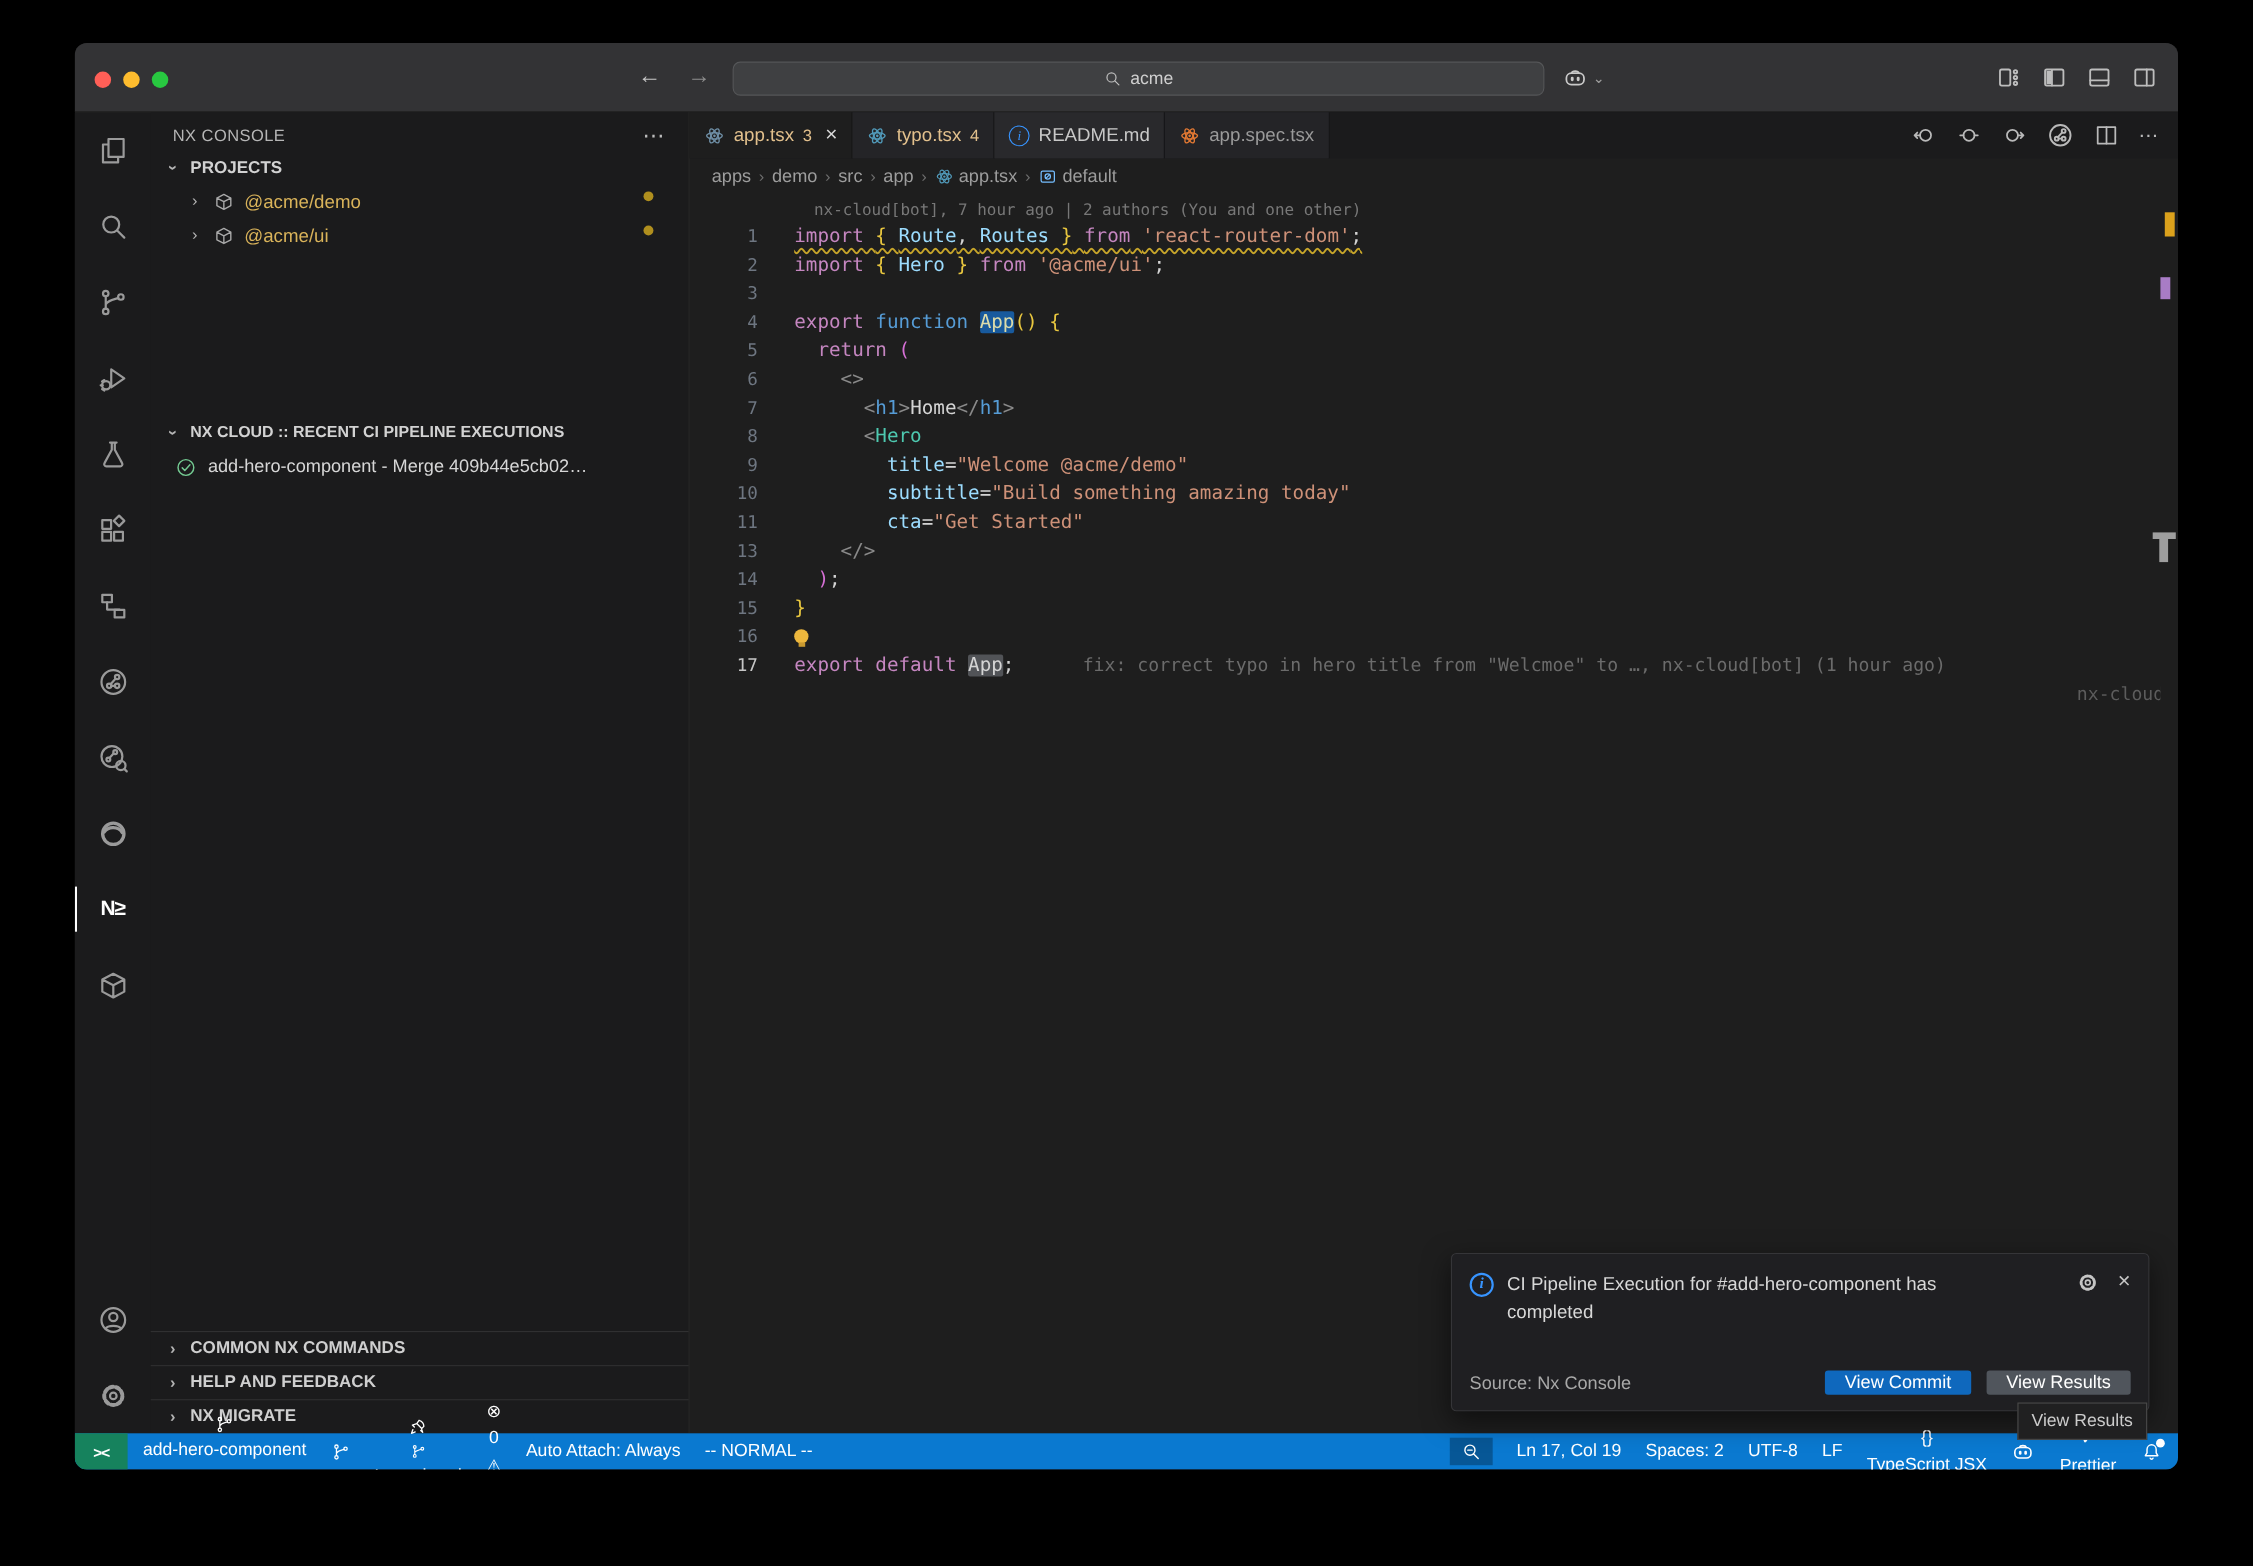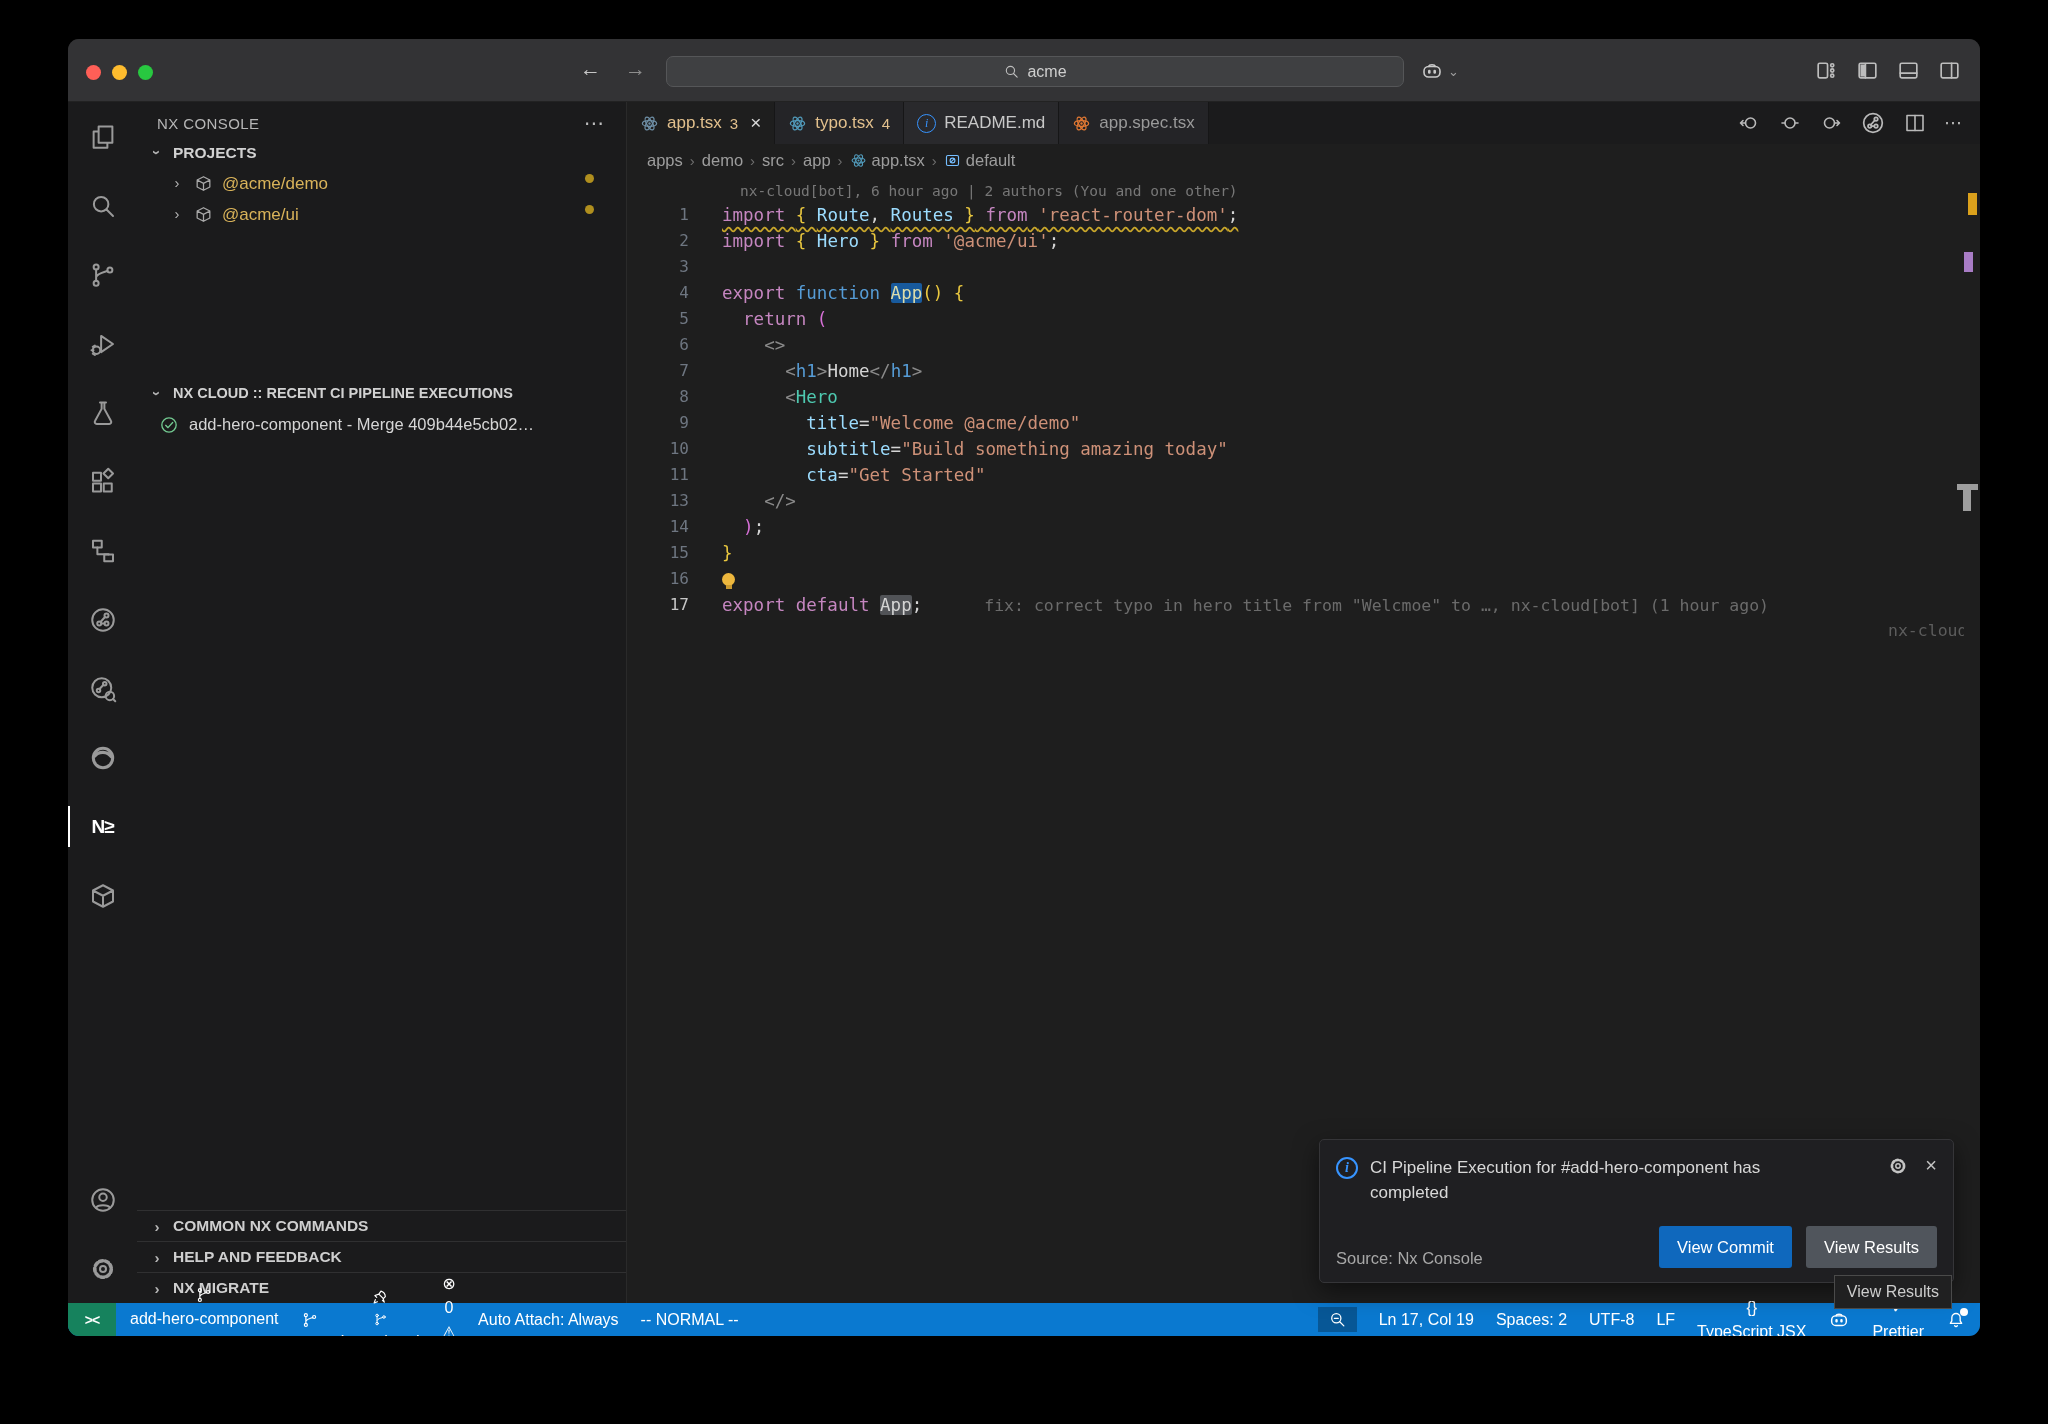--- a/index.html
+++ b/index.html
@@ -123,21 +123,21 @@
     box-shadow:0 8px 24px rgba(0,0,0,.5); z-index:20; color:#d8d8d8; }
   .toast .trow { display:flex; padding:15px 16px 0 16px; gap:12px; }
   .toast .msg { font-size:17px; line-height:25px; width:470px; }
   .toast .ticons { margin-left:auto; display:flex; gap:16px; color:#c4c4c4; }
   .infoi { width:22px; height:22px; border-radius:50%; border:2px solid #3794ff;
     color:#3794ff; font-size:14px; font-weight:bold; display:flex; align-items:center;
     justify-content:center; flex:none; margin-top:2px; font-family:"Liberation Serif",serif; font-style:italic; }
   .toast .brow { position:absolute; left:16px; right:16px; bottom:14px; display:flex;
     align-items:flex-end; }
   .toast .src { color:#a8a8a8; font-size:16.5px; }
-  .btn { height:42px; display:flex; align-items:center; justify-content:center;
+  .btn { height:22px; display:flex; align-items:center; justify-content:center;
     font-size:16.5px; color:#fff; border-radius:3px; padding:0 18px; }
   .btn.primary { background:#0f68bd; margin-left:auto; }
   .btn.secondary { background:#50555c; margin-left:14px; }
   .tooltip { position:absolute; right:28px; top:1236px; height:34px; background:#202021;
     border:1px solid #4a4a4a; color:#cccccc; font-size:16px; display:flex; align-items:center;
     padding:0 12px; z-index:99; }
 </style>
 </head>
 <body>
 
@@ -512,21 +512,21 @@
           <span class="sep">›</span>
         <span class="ci">
           <svg class="ico" width="17" height="17" style="color:#75beff">
               <use href="#i-symbol"></use>
             </svg>
           <span>default</span>
         </span>
       </div>
 
       <div class="pane">
-        <div class="blamehdr">nx-cloud[bot], 6 hour ago | 2 authors (You and one other)</div>
+        <div class="blamehdr">nx-cloud[bot], 7 hour ago | 2 authors (You and one other)</div>
         <div class="code">
             <div class="cl">
               <span class="ln">1</span>
               <span class="lc wavy"><span style="color: rgb(197, 134, 192);">import</span><span style="color: rgb(212, 212, 212);"> </span><span style="color: rgb(233, 199, 63);">{ </span><span style="color: rgb(156, 220, 254);">Route</span><span style="color: rgb(212, 212, 212);">, </span><span style="color: rgb(156, 220, 254);">Routes</span><span style="color: rgb(233, 199, 63);"> }</span><span style="color: rgb(212, 212, 212);"> </span><span style="color: rgb(197, 134, 192);">from</span><span style="color: rgb(212, 212, 212);"> </span><span style="color: rgb(206, 145, 120);">'react-router-dom'</span><span style="color: rgb(212, 212, 212);">;</span></span>
             </div>
             <div class="cl">
               <span class="ln">2</span>
               <span class="lc"><span style="color: rgb(197, 134, 192);">import</span><span style="color: rgb(212, 212, 212);"> </span><span style="color: rgb(233, 199, 63);">{ </span><span style="color: rgb(156, 220, 254);">Hero</span><span style="color: rgb(233, 199, 63);"> }</span><span style="color: rgb(212, 212, 212);"> </span><span style="color: rgb(197, 134, 192);">from</span><span style="color: rgb(212, 212, 212);"> </span><span style="color: rgb(206, 145, 120);">'@acme/ui'</span><span style="color: rgb(212, 212, 212);">;</span></span>
             </div>
             <div class="cl">

